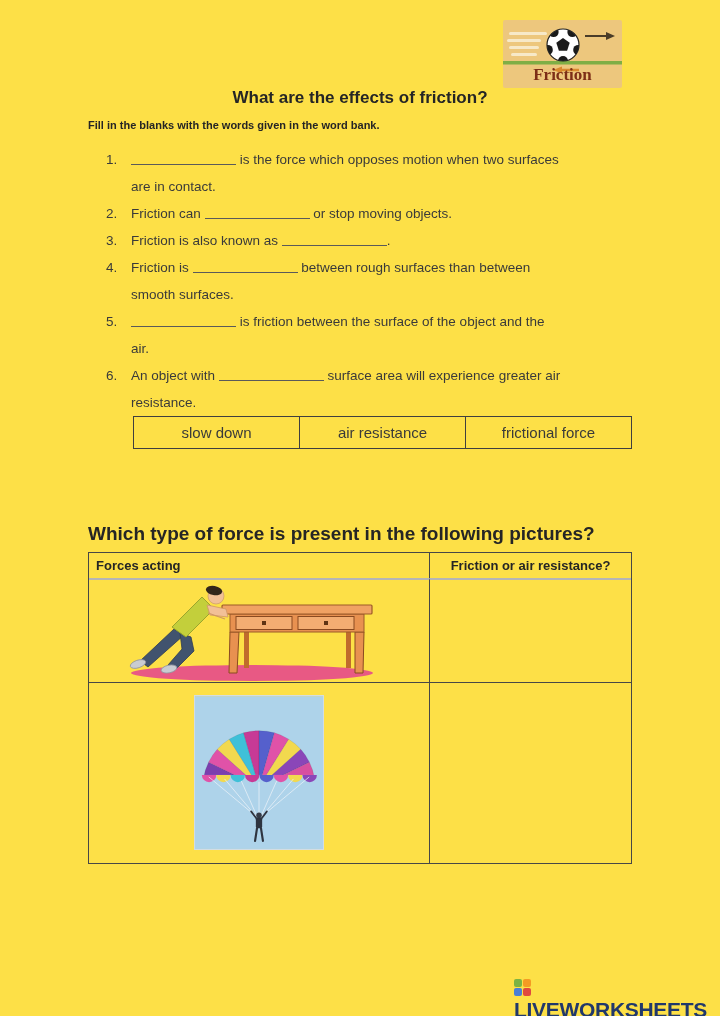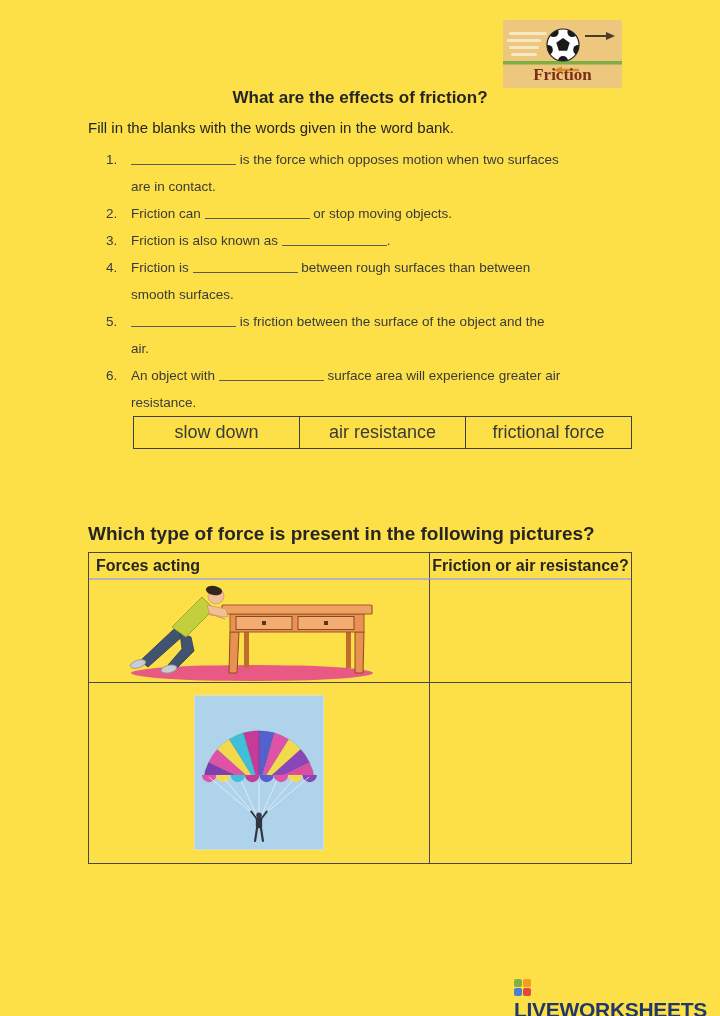--- a/index.html
+++ b/index.html
@@ -14,49 +14,49 @@
   .logo { position:absolute; left:503px; top:20px; width:119px; height:68px;
           background:#edc77d; border-radius:2px; }
   .logo svg { position:absolute; left:0; top:0; }
   .logo-label { position:absolute; left:0; right:0; top:45px; text-align:center;
                 font-family:"Liberation Serif", serif; font-weight:bold;
                 font-size:17px; color:#7d2e17; }
 
   
   .title { position:absolute; left:88px; top:88px; width:544px; text-align:center;
            font-size:17px; font-weight:bold; color:#252525; }
-  .instructions { position:absolute; left:88px; top:119px; font-size:15px;
-                  font-weight:normal; color:#252525; }
+  .instructions { position:absolute; left:88px; top:119px; font-size:11px;
+                  font-weight:bold; color:#252525; }
   .heading2 { position:absolute; left:88px; top:523px; font-size:19px;
               font-weight:bold; color:#252525; }
 
   
   .questions { position:absolute; left:106px; top:146px; width:542px;
                font-size:13.5px; line-height:27px; color:#3a3a3a; }
   .q { display:flex; }
   .qnum { width:17px; margin-right:8px; flex:none; }
   .qbody { flex:1; }
   .qline, .qline2 { display:block; white-space:pre-wrap; }
   .blank { display:inline-block; width:105px; height:13px;
            border-bottom:1.4px solid #5a5a5a; margin-bottom:-1px; }
 
   
   .wordbank { position:absolute; left:133px; top:416px; width:499px;
               border-collapse:collapse; table-layout:fixed; }
   .wordbank td { border:1.5px solid #3f3f3f; height:32px; text-align:center;
-                 vertical-align:middle; font-size:18px; color:#3a3a3a; }
+                 vertical-align:middle; font-size:15px; color:#3a3a3a; }
 
   
   .pictable { position:absolute; left:88px; top:552px; width:544px;
               display:grid; grid-template-columns:341px 1fr;
               grid-template-rows:25px 104px 181px;
               border:1.5px solid #474747; }
   .pt-cell { position:relative; }
   .pt-left { border-right:1.4px solid #474747; }
-  .pt-h { display:flex; align-items:center; font-size:16px; font-weight:bold; color:#252525; }
+  .pt-h { display:flex; align-items:center; font-size:13px; font-weight:bold; color:#252525; }
   .pt-h1 { padding-left:7px; }
   .pt-h2 { justify-content:center; }
   .pt-r1 { border-top:2px solid #b5b5b5; }
   .pt-r2 { border-top:1.4px solid #474747; }
   .ans-line { position:absolute; bottom:-2px; height:2.2px; background:#878787; }
   .ans-line.a { left:2px;  width:76px; }
   .ans-line.b { left:258px; width:72px; }
   .img-wrap { width:100%; height:100%; display:flex; justify-content:center; }
   .img-wrap.man svg { margin-top:5px; }
   .img-wrap.chute svg { margin-top:12px; border:1px solid #d3dde3; }

